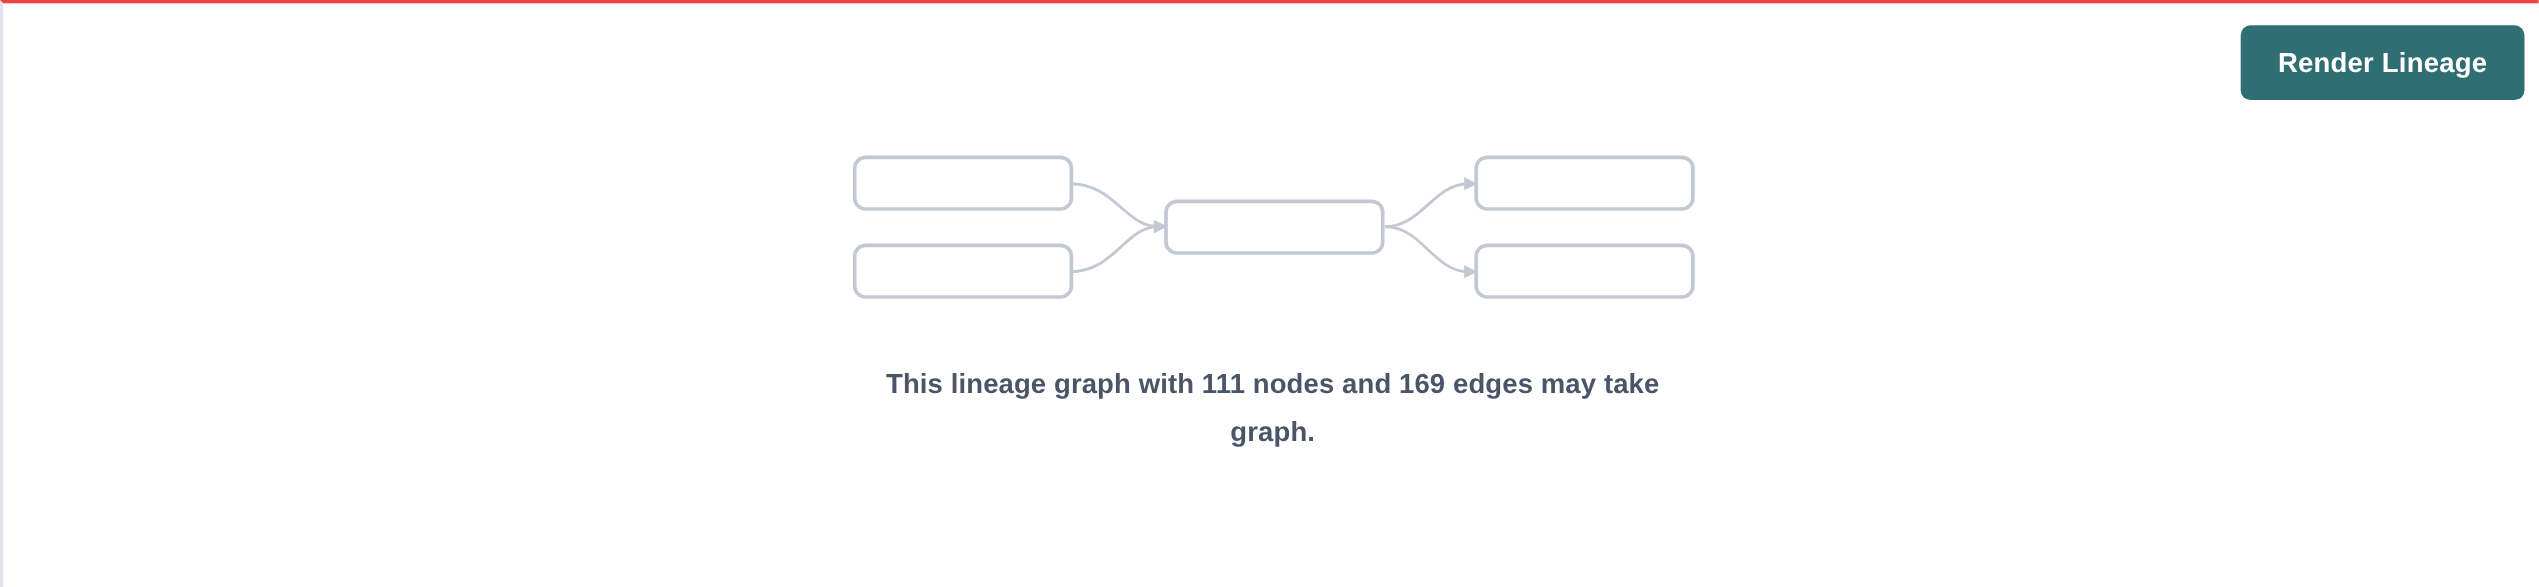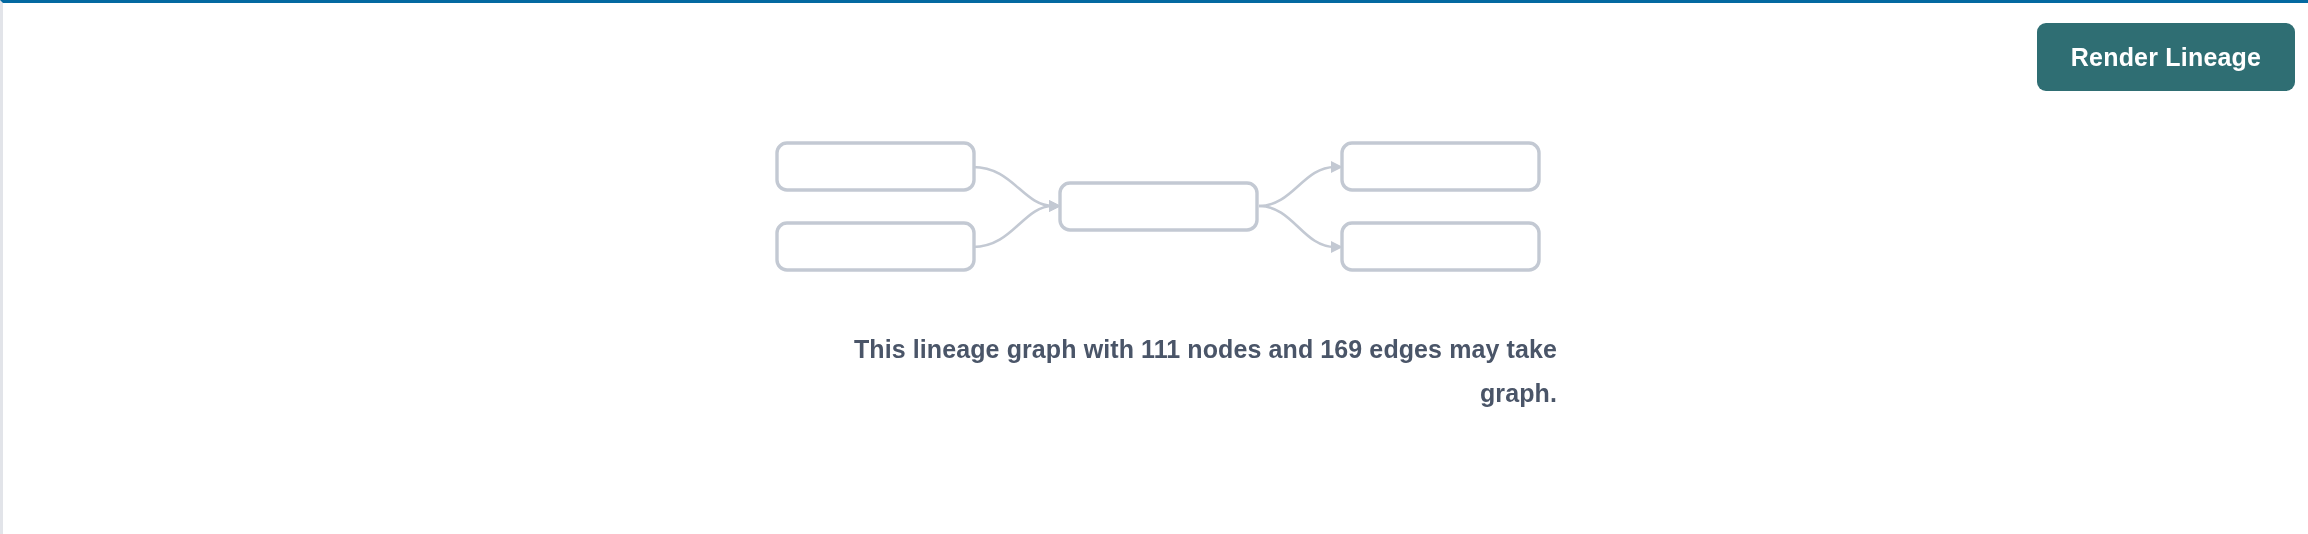--- a/index.html
+++ b/index.html
@@ -13,21 +13,21 @@
     font-family: "Liberation Sans", sans-serif;
     overflow: hidden;
   }
 
   #panel {
     position: relative;
     width: 2308px;
     height: 534px;
     box-sizing: border-box;
     background: #ffffff;
-    border-top: 3px solid #0369a1;
+    border-top: 3px solid #ef4444;
     border-left: 3px solid #e2e4e9;
   }
 
   
   #render-lineage-button {
     position: absolute;
     left: 2034px;
     top: 20px;
     width: 258px;
     height: 68px;
@@ -82,21 +82,21 @@
     fill: #c3c9d3;
   }
 
   
   #lineage-message {
     position: absolute;
     left: 50%;
     transform: translateX(-50%);
     top: 324px;
     width: 800px;
-    text-align: right;
+    text-align: center;
     color: #4a5568;
     font-family: "Liberation Sans", sans-serif;
     font-size: 25px;
     font-weight: bold;
     line-height: 44px;
     letter-spacing: 0.1px;
   }
 </style>
 </head>
 <body>

